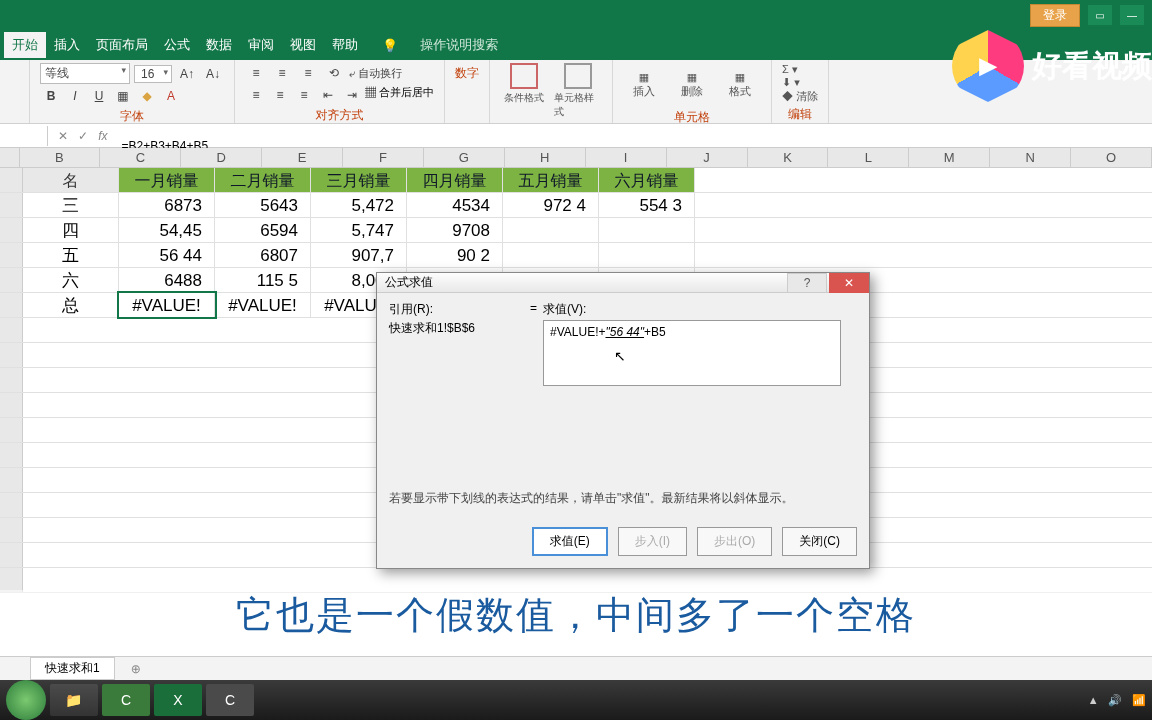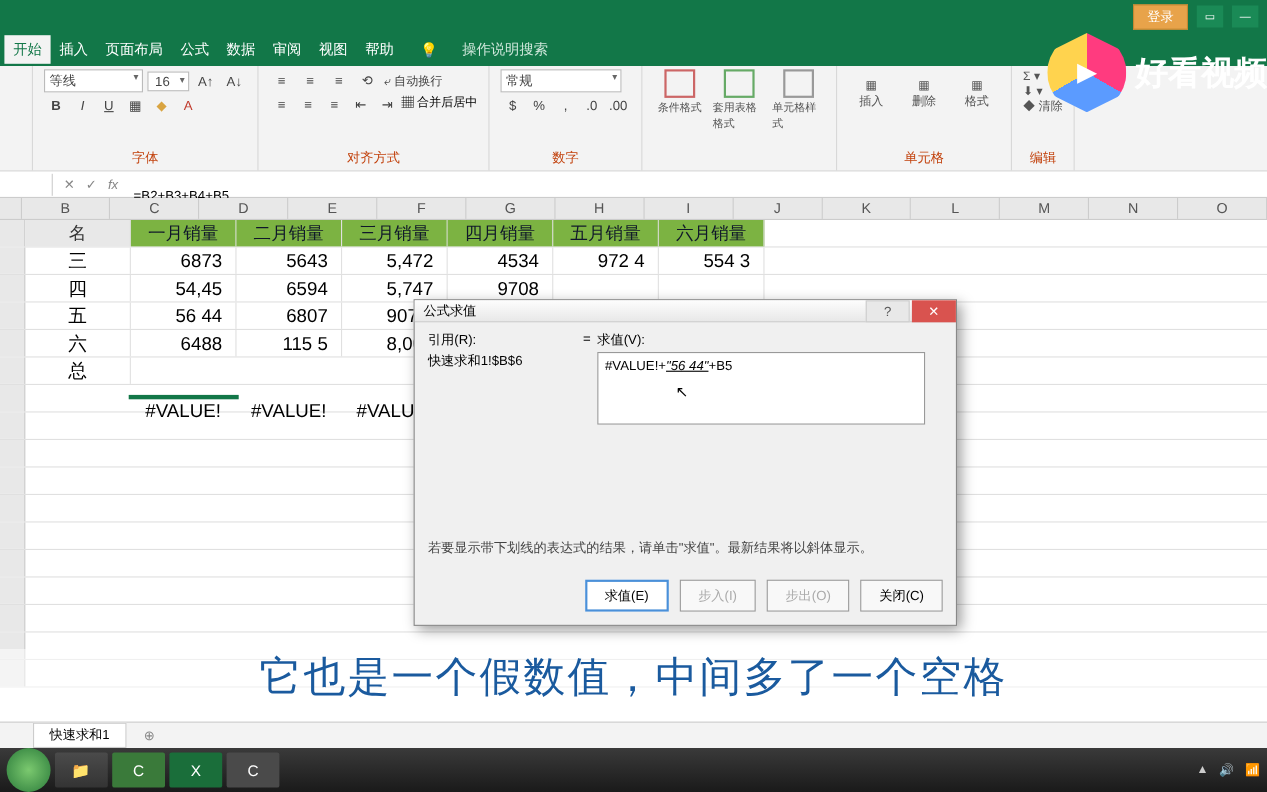--- a/index.html
+++ b/index.html
@@ -5,21 +5,21 @@
 *{box-sizing:border-box;margin:0;padding:0;font-family:"Microsoft YaHei","SimSun",sans-serif;}
 body{width:1152px;height:720px;background:#fff;overflow:hidden;position:relative;}
 .titlebar{height:30px;background:#127748;color:#fff;display:flex;align-items:center;justify-content:center;font-size:12px;position:relative;}
 .titlebar-right{position:absolute;right:8px;display:flex;gap:8px;align-items:center;}
 .login-btn{background:#e8a34a;color:#fff;padding:2px 12px;font-size:12px;border:1px solid #c48832;}
 .win-btn{width:24px;height:20px;background:#1a8a56;display:flex;align-items:center;justify-content:center;font-size:10px;}
 .menubar{height:30px;background:#127748;color:#fff;display:flex;align-items:center;padding-left:4px;font-size:13px;}
 .menubar span{padding:4px 8px;}
 .menubar .active{background:#f3f3f3;color:#127748;}
 .tell-me{display:flex;align-items:center;gap:6px;color:#d0e8dc;}
-.ribbon{height:96px;background:#f3f3f3;border-bottom:1px solid #d0d0d0;display:flex;}
+.ribbon{height:64px;background:#f3f3f3;border-bottom:1px solid #d0d0d0;display:flex;}
 .ribbon-group{border-right:1px solid #d8d8d8;padding:3px 10px;display:flex;flex-direction:column;justify-content:space-between;}
 .ribbon-top{display:flex;gap:4px;align-items:center;font-size:12px;color:#444;}
 .ribbon-label{text-align:center;font-size:12px;color:#c2410c;margin-top:2px;}
 .font-sel{border:1px solid #bbb;background:#fff;padding:1px 18px 1px 4px;font-size:12px;min-width:90px;position:relative;}
 .drop::after{content:"▾";position:absolute;right:3px;color:#666;font-size:9px;}
 .size-sel{border:1px solid #bbb;background:#fff;padding:1px 14px 1px 6px;font-size:12px;width:38px;position:relative;}
 .icon-btn{width:22px;height:20px;display:inline-flex;align-items:center;justify-content:center;font-size:12px;color:#444;}
 .btn-row{display:flex;gap:2px;margin-top:2px;}
 .big-icon{width:42px;height:44px;display:flex;flex-direction:column;align-items:center;justify-content:center;font-size:11px;color:#555;}
 .big-icon-g{width:48px;font-size:10px;color:#555;display:flex;flex-direction:column;align-items:center;gap:2px;}
@@ -32,21 +32,21 @@
 .col-headers{display:flex;height:20px;background:#e8e8e8;border-bottom:1px solid #ccc;}
 .corner{width:23px;border-right:1px solid #ccc;}
 .ch{width:96px;border-right:1px solid #ccc;text-align:center;font-size:13px;color:#555;line-height:20px;}
 .ch:first-of-type{width:90px;}
 .data-row{display:flex;height:25px;border-bottom:1px solid #e0e0e0;}
 .rh{width:23px;background:#e8e8e8;border-right:1px solid #ccc;text-align:center;font-size:12px;color:#666;line-height:25px;}
 .cell{width:96px;border-right:1px solid #e0e0e0;text-align:right;font-size:17px;padding-right:12px;line-height:25px;font-family:Arial,sans-serif;}
 .cell:first-of-type{width:90px;}
 .header-row .cell{background:#7cb342;color:#0f172a;text-align:center;padding-right:0;font-family:"Microsoft YaHei";font-size:16px;}
 .cell.lbl{text-align:center;padding-right:0;font-family:"Microsoft YaHei";}
-.cell.err{text-align:center;padding-right:0;margin-top:36px;}
+.cell.err{text-align:center;padding-right:0;}
 .sel-cell{outline:2px solid #127748;}
 .dialog{position:absolute;left:376px;top:272px;width:494px;background:#f0f0f0;border:1px solid #888;box-shadow:4px 4px 12px rgba(0,0,0,0.4);}
 .dlg-title{height:20px;background:linear-gradient(#fdfdfd,#e8e8e8);display:flex;align-items:center;justify-content:space-between;padding-left:8px;font-size:12px;border-bottom:1px solid #ccc;}
 .dlg-close{display:flex;}
 .dlg-x{width:40px;height:20px;display:flex;align-items:center;justify-content:center;font-size:12px;}
 .dlg-x.red{background:#d9534f;color:#fff;}
 .dlg-x.gray{background:#e8e8e8;color:#555;border:1px solid #ccc;margin-right:2px;}
 .dlg-body{padding:8px 12px;font-size:12px;min-height:210px;}
 .dlg-row{display:flex;}
 .dlg-left{width:140px;}
@@ -142,42 +142,26 @@
         <span class="icon-btn">≡</span>
         <span class="icon-btn">≡</span>
         <span class="icon-btn">⇤</span>
         <span class="icon-btn">⇥</span>
         <span style="font-size:11px;">▦ <span>合并后居中</span></span>
       </div>
     </div>
     <div class="ribbon-label">对齐方式</div>
   </div>
   <div class="ribbon-group">
-    <div>
-      <div class="ribbon-top">
-        <span class="font-sel drop" style="min-width:110px;">常规</span>
-      </div>
-      <div class="btn-row">
-        <span class="icon-btn">$</span>
-        <span class="icon-btn">%</span>
-        <span class="icon-btn">,</span>
-        <span class="icon-btn">.0</span>
-        <span class="icon-btn">.00</span>
-      </div>
-    </div>
     <div class="ribbon-label">数字</div>
   </div>
   <div class="ribbon-group" style="flex-direction:row;gap:6px;">
     <div class="big-icon-g">
         <span class="icon-sq" style="border-color:#c66;"></span>
         <span>条件格式</span>
-      </div>
-    <div class="big-icon-g">
-        <span class="icon-sq" style="border-color:#6a6;"></span>
-        <span>套用表格格式</span>
       </div>
     <div class="big-icon-g">
         <span class="icon-sq" style="border-color:#999;"></span>
         <span>单元格样式</span>
       </div>
   </div>
   <div class="ribbon-group">
     <div style="display:flex;gap:6px;">
       <div class="big-icon">▦<span>插入</span></div>
       <div class="big-icon">▦<span>删除</span></div>

